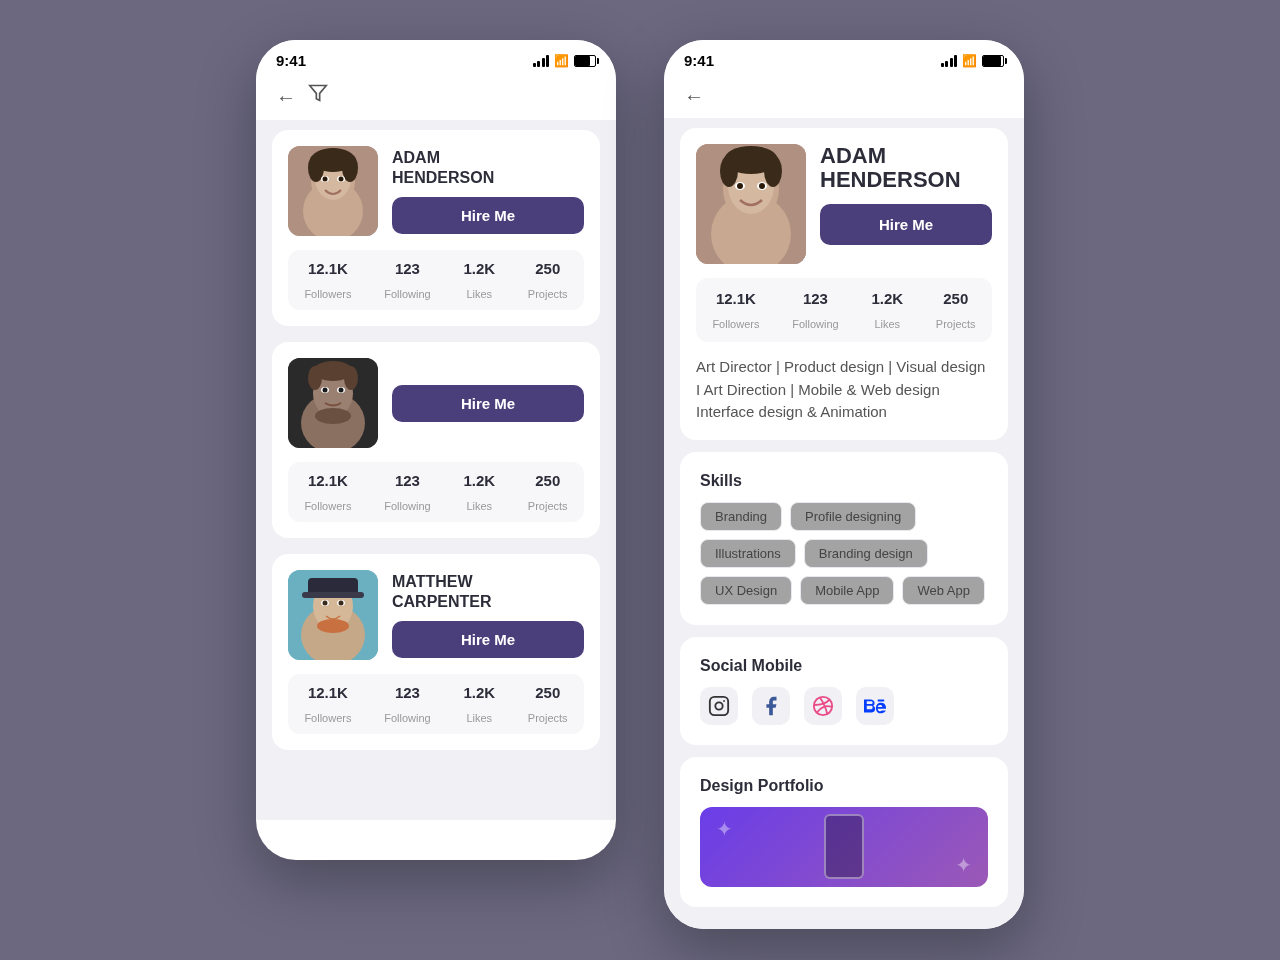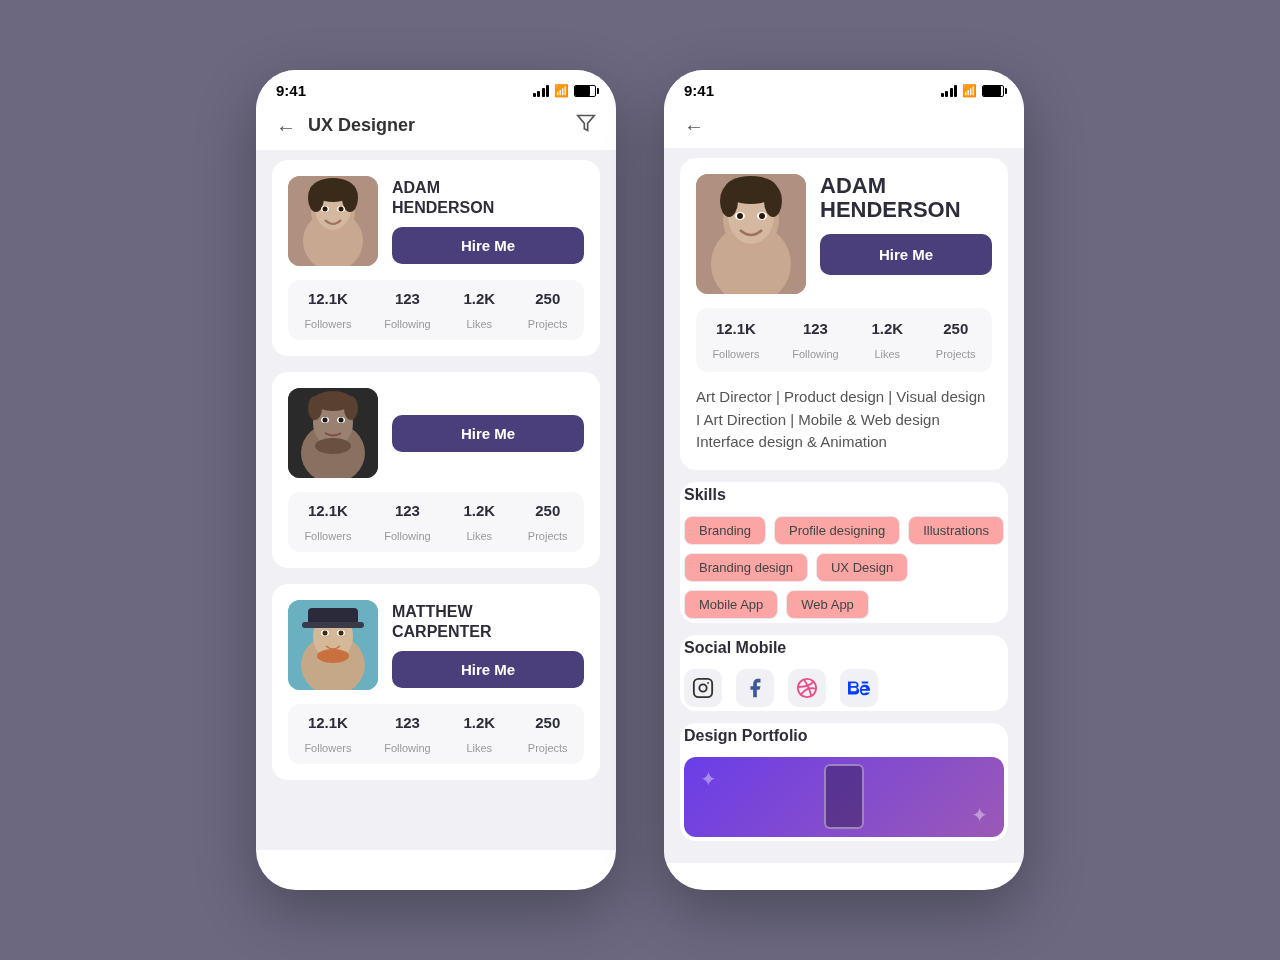--- a/index.html
+++ b/index.html
@@ -281,39 +281,39 @@
 
     .profile-bio {
       font-size: 15px;
       color: #555;
       line-height: 1.5;
     }
 
     .section {
       background: #fff;
       border-radius: 16px;
-      padding: 4px;
+      padding: 20px;
       margin-bottom: 12px;
     }
 
     .section-title {
       font-size: 16px;
       font-weight: 700;
       color: #2d2d3a;
       margin-bottom: 12px;
     }
 
     .skills-grid {
       display: flex;
       flex-wrap: wrap;
       gap: 8px;
     }
 
     .skill-tag {
-      background: #fca5a5;
+      background: #a3a3a3;
       border-radius: 8px;
       padding: 6px 14px;
       font-size: 13px;
       color: #444;
       border: 1px solid #e8e8ee;
     }
 
     .social-icons {
       display: flex;
       gap: 14px;
@@ -411,21 +411,20 @@
         </div>
         <span class="wifi-icon">📶</span>
         <div class="battery-icon">
           <div class="battery-fill" style="width:75%"></div>
         </div>
       </div>
     </div>
 
     <div class="nav-header">
       <span class="back-btn">←</span>
-      <span class="nav-title">UX Designer</span>
       <span class="filter-icon">
         <svg width="20" height="20" viewBox="0 0 24 24" fill="none" stroke="#555" stroke-width="2">
           <polygon points="22 3 2 3 10 12.46 10 19 14 21 14 12.46 22 3"></polygon>
         </svg>
       </span>
     </div>
 
     <div class="content">
 
       <div class="designer-card">

